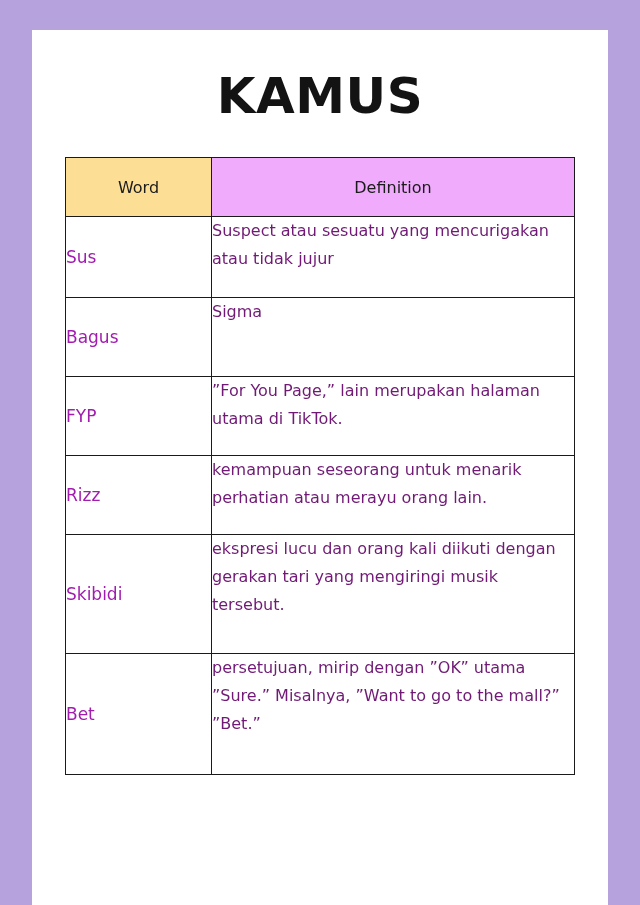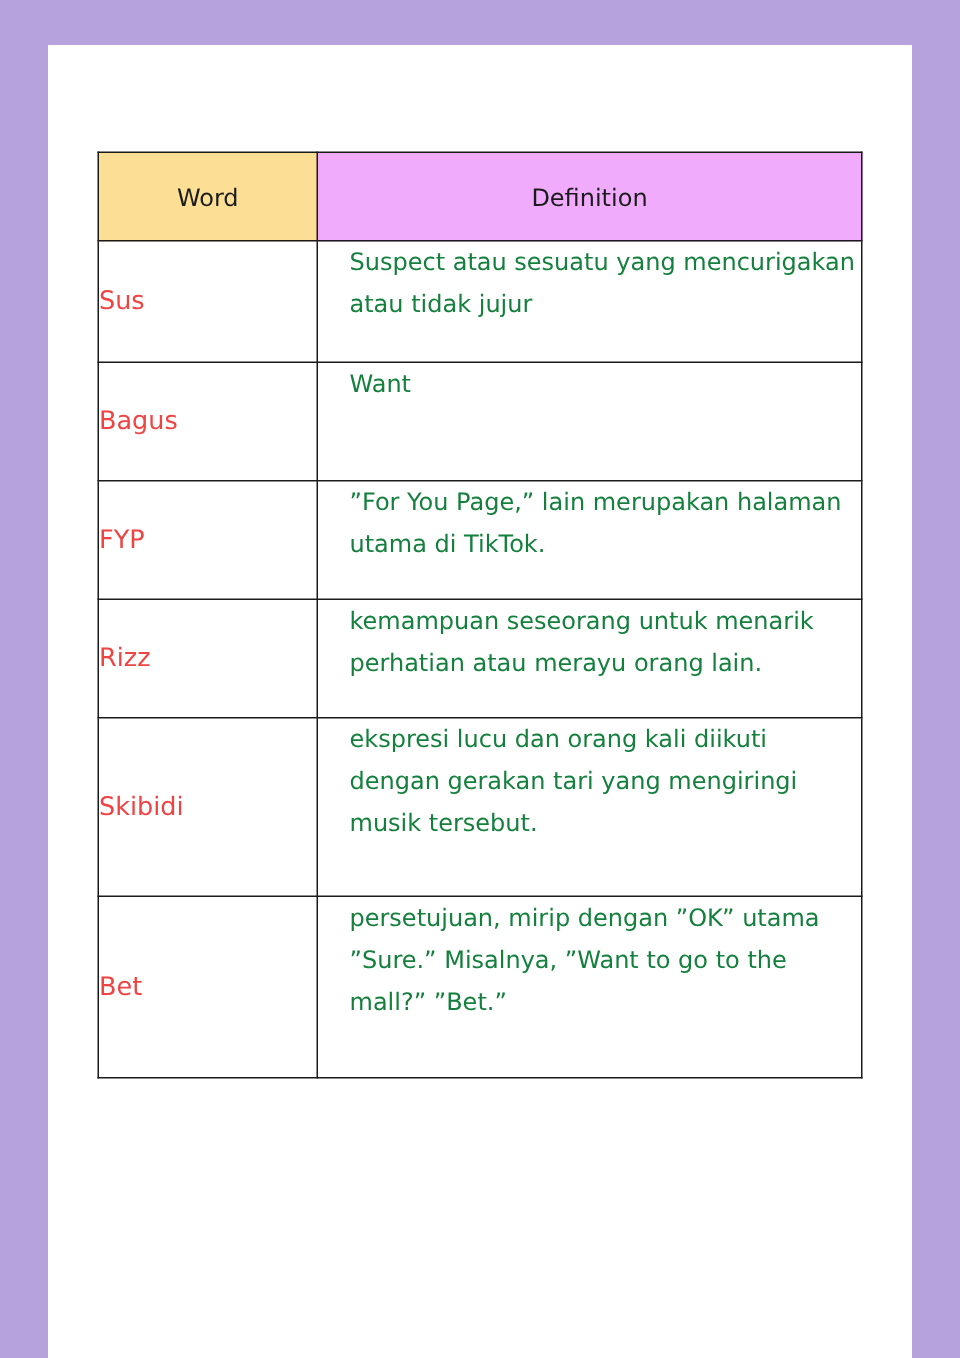--- a/index.html
+++ b/index.html
@@ -70,45 +70,45 @@
   }
   td.cell-word {
     padding: 10px 0 10px 16px;
   }
   td.cell-def {
     padding: 12px 14px 12px 14px;
   }
   .word-text {
     font-family: "DejaVu Sans", sans-serif;
     font-size: 17px;
-    color: #ef4444;
+    color: #a21caf;
     display: block;
   }
   .def-text {
     font-family: "DejaVu Sans", sans-serif;
     font-size: 16px;
     line-height: 1.75;
-    color: #15803d;
+    color: #701a75;
     display: block;
-    margin-left: 21px;
   }
   tr.row-sus td { height: 80px; }
   tr.row-sigma td { height: 78px; }
   tr.row-fyp td { height: 78px; }
   tr.row-rizz td { height: 78px; }
   tr.row-skibidi td { height: 118px; }
   tr.row-bet td { height: 120px; }
   td.cell-def.top-align { vertical-align: top; }
 </style>
 </head>
 <body>
 
 <div class="page">
 
   <div class="title-block">
+    <div class="title-line">KAMUS</div>
   </div>
 
   <div class="table-wrap">
     <table class="dict">
       <thead>
         <tr>
           <th class="col-word">
             <span class="th-text">Word</span>
           </th>
           <th class="col-def">
@@ -123,21 +123,21 @@
           </td>
           <td class="cell-def top-align">
             <span class="def-text">Suspect atau sesuatu yang mencurigakan atau tidak jujur</span>
           </td>
         </tr>
         <tr class="row-sigma">
           <td class="cell-word">
             <span class="word-text">Bagus</span>
           </td>
           <td class="cell-def top-align">
-            <span class="def-text">Want</span>
+            <span class="def-text">Sigma</span>
           </td>
         </tr>
         <tr class="row-fyp">
           <td class="cell-word">
             <span class="word-text">FYP</span>
           </td>
           <td class="cell-def top-align">
             <span class="def-text">”For You Page,” lain merupakan halaman utama di TikTok.</span>
           </td>
         </tr>

